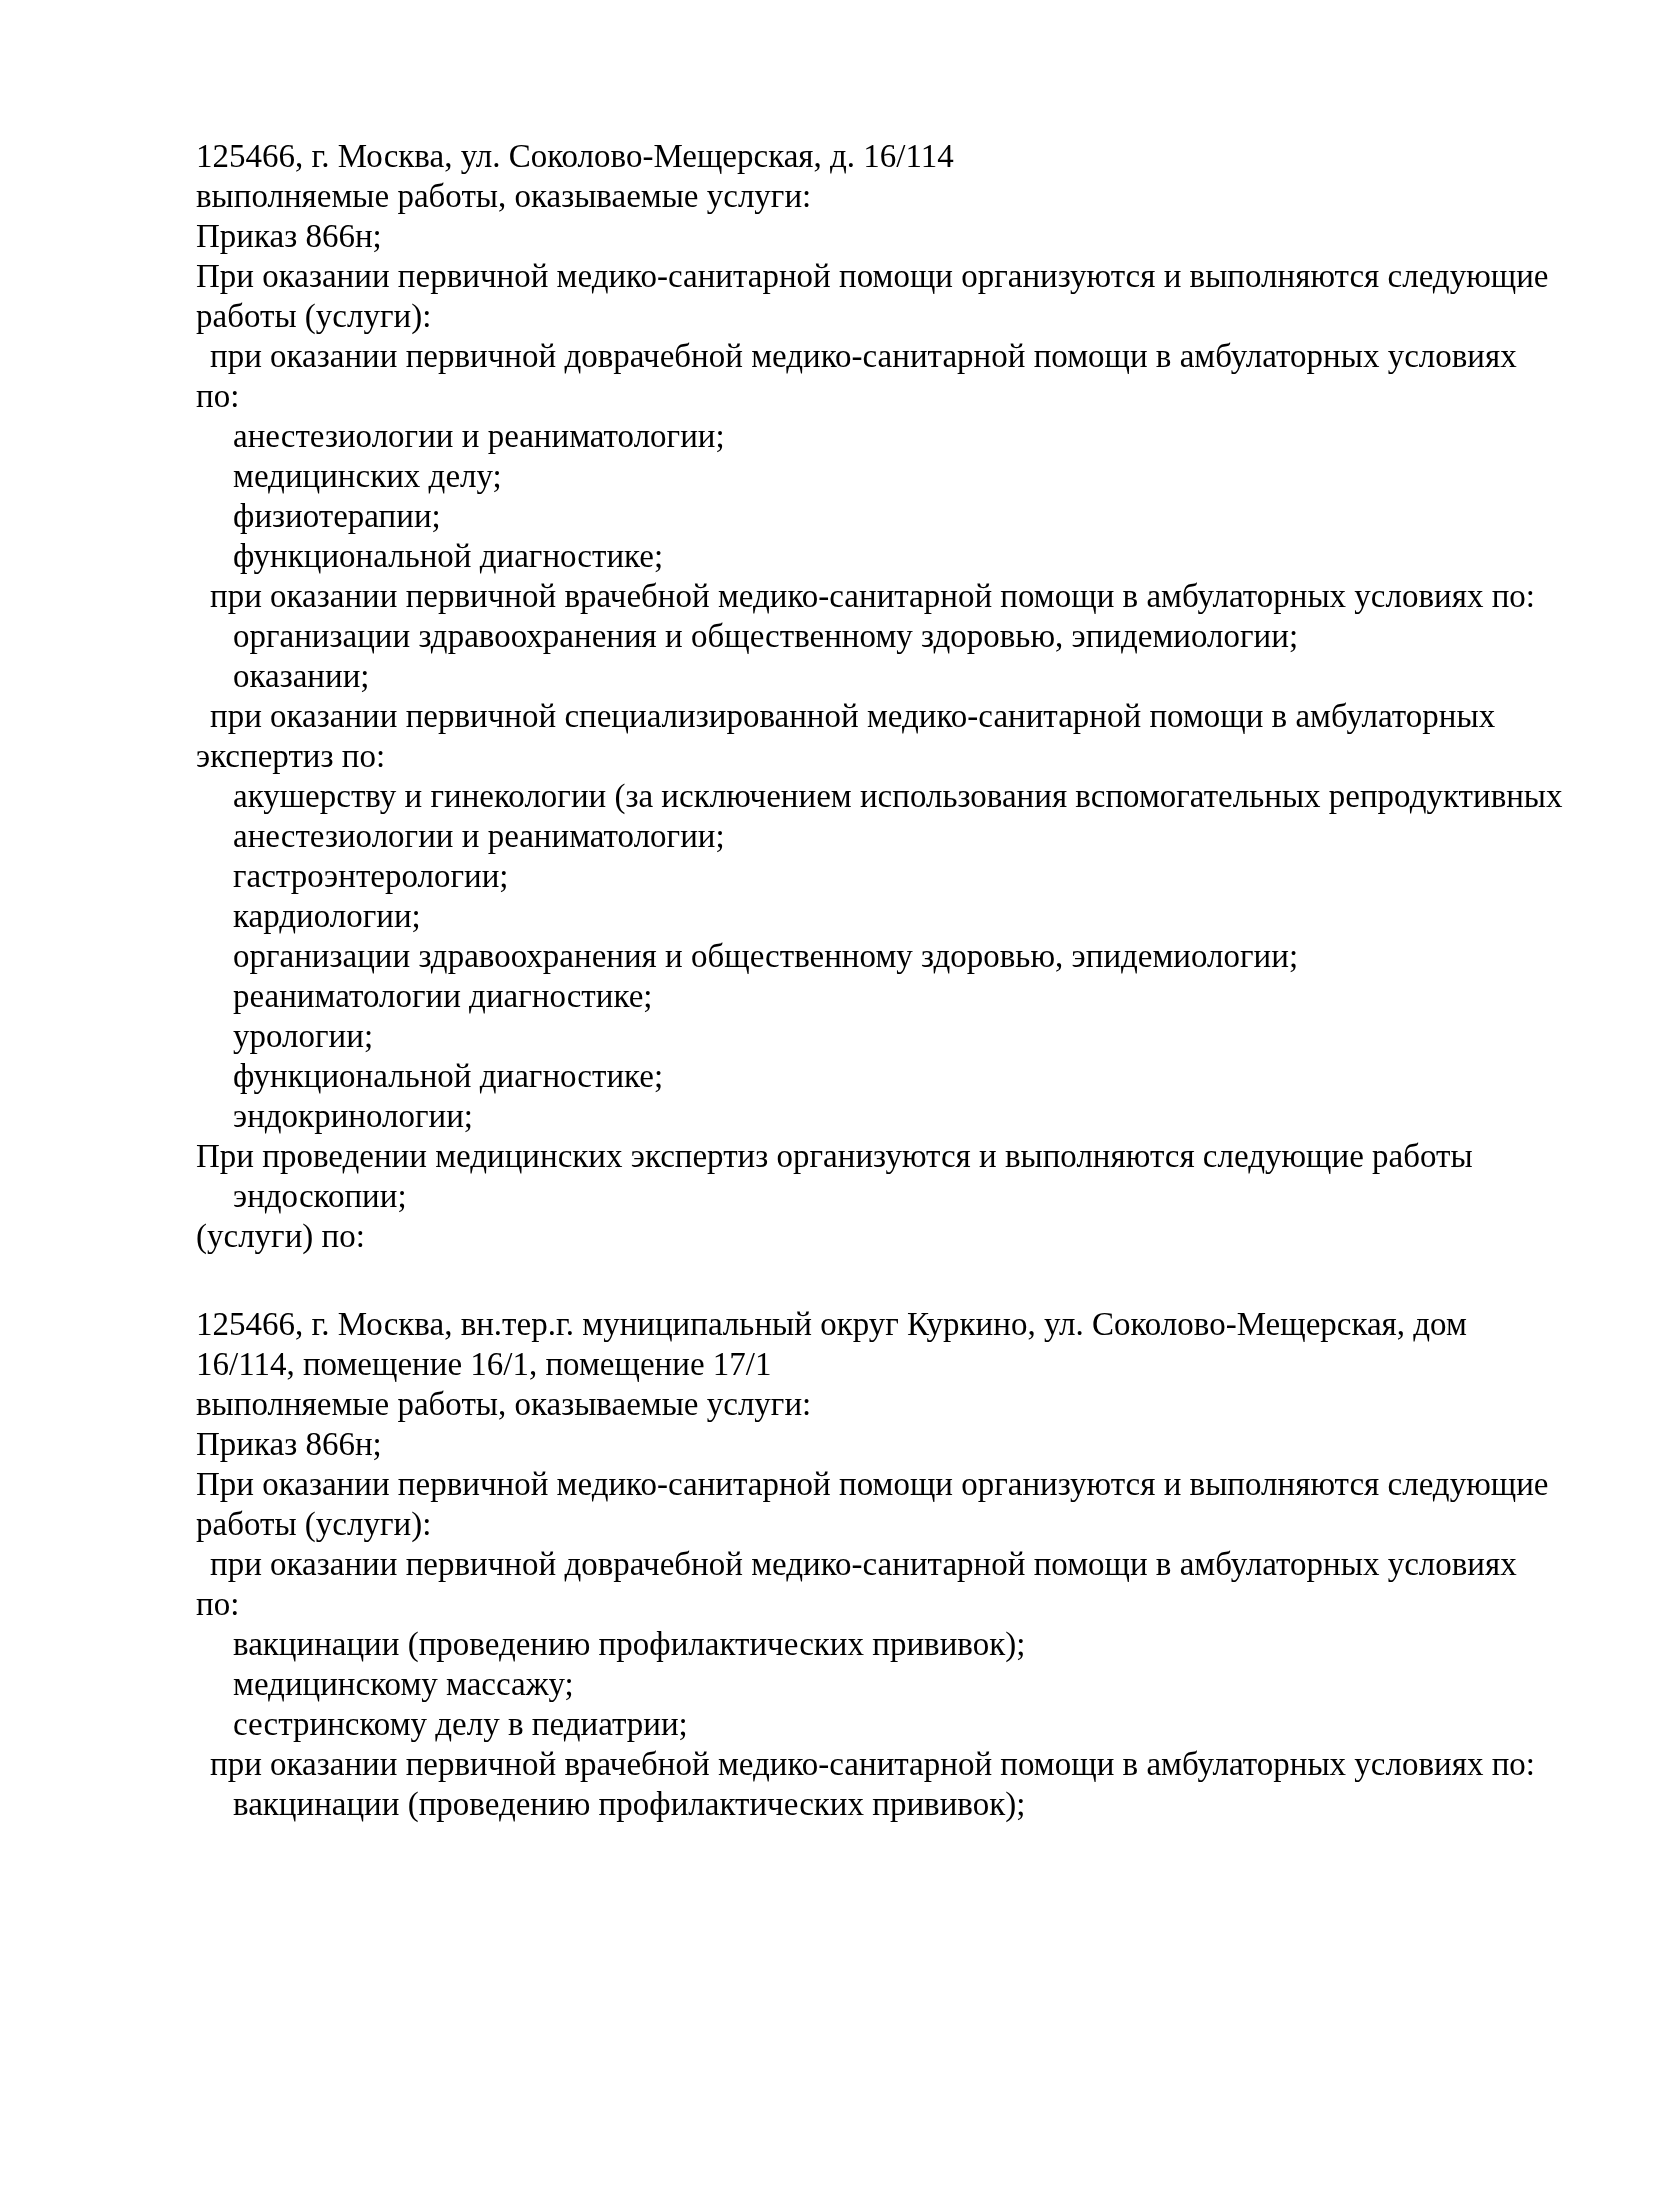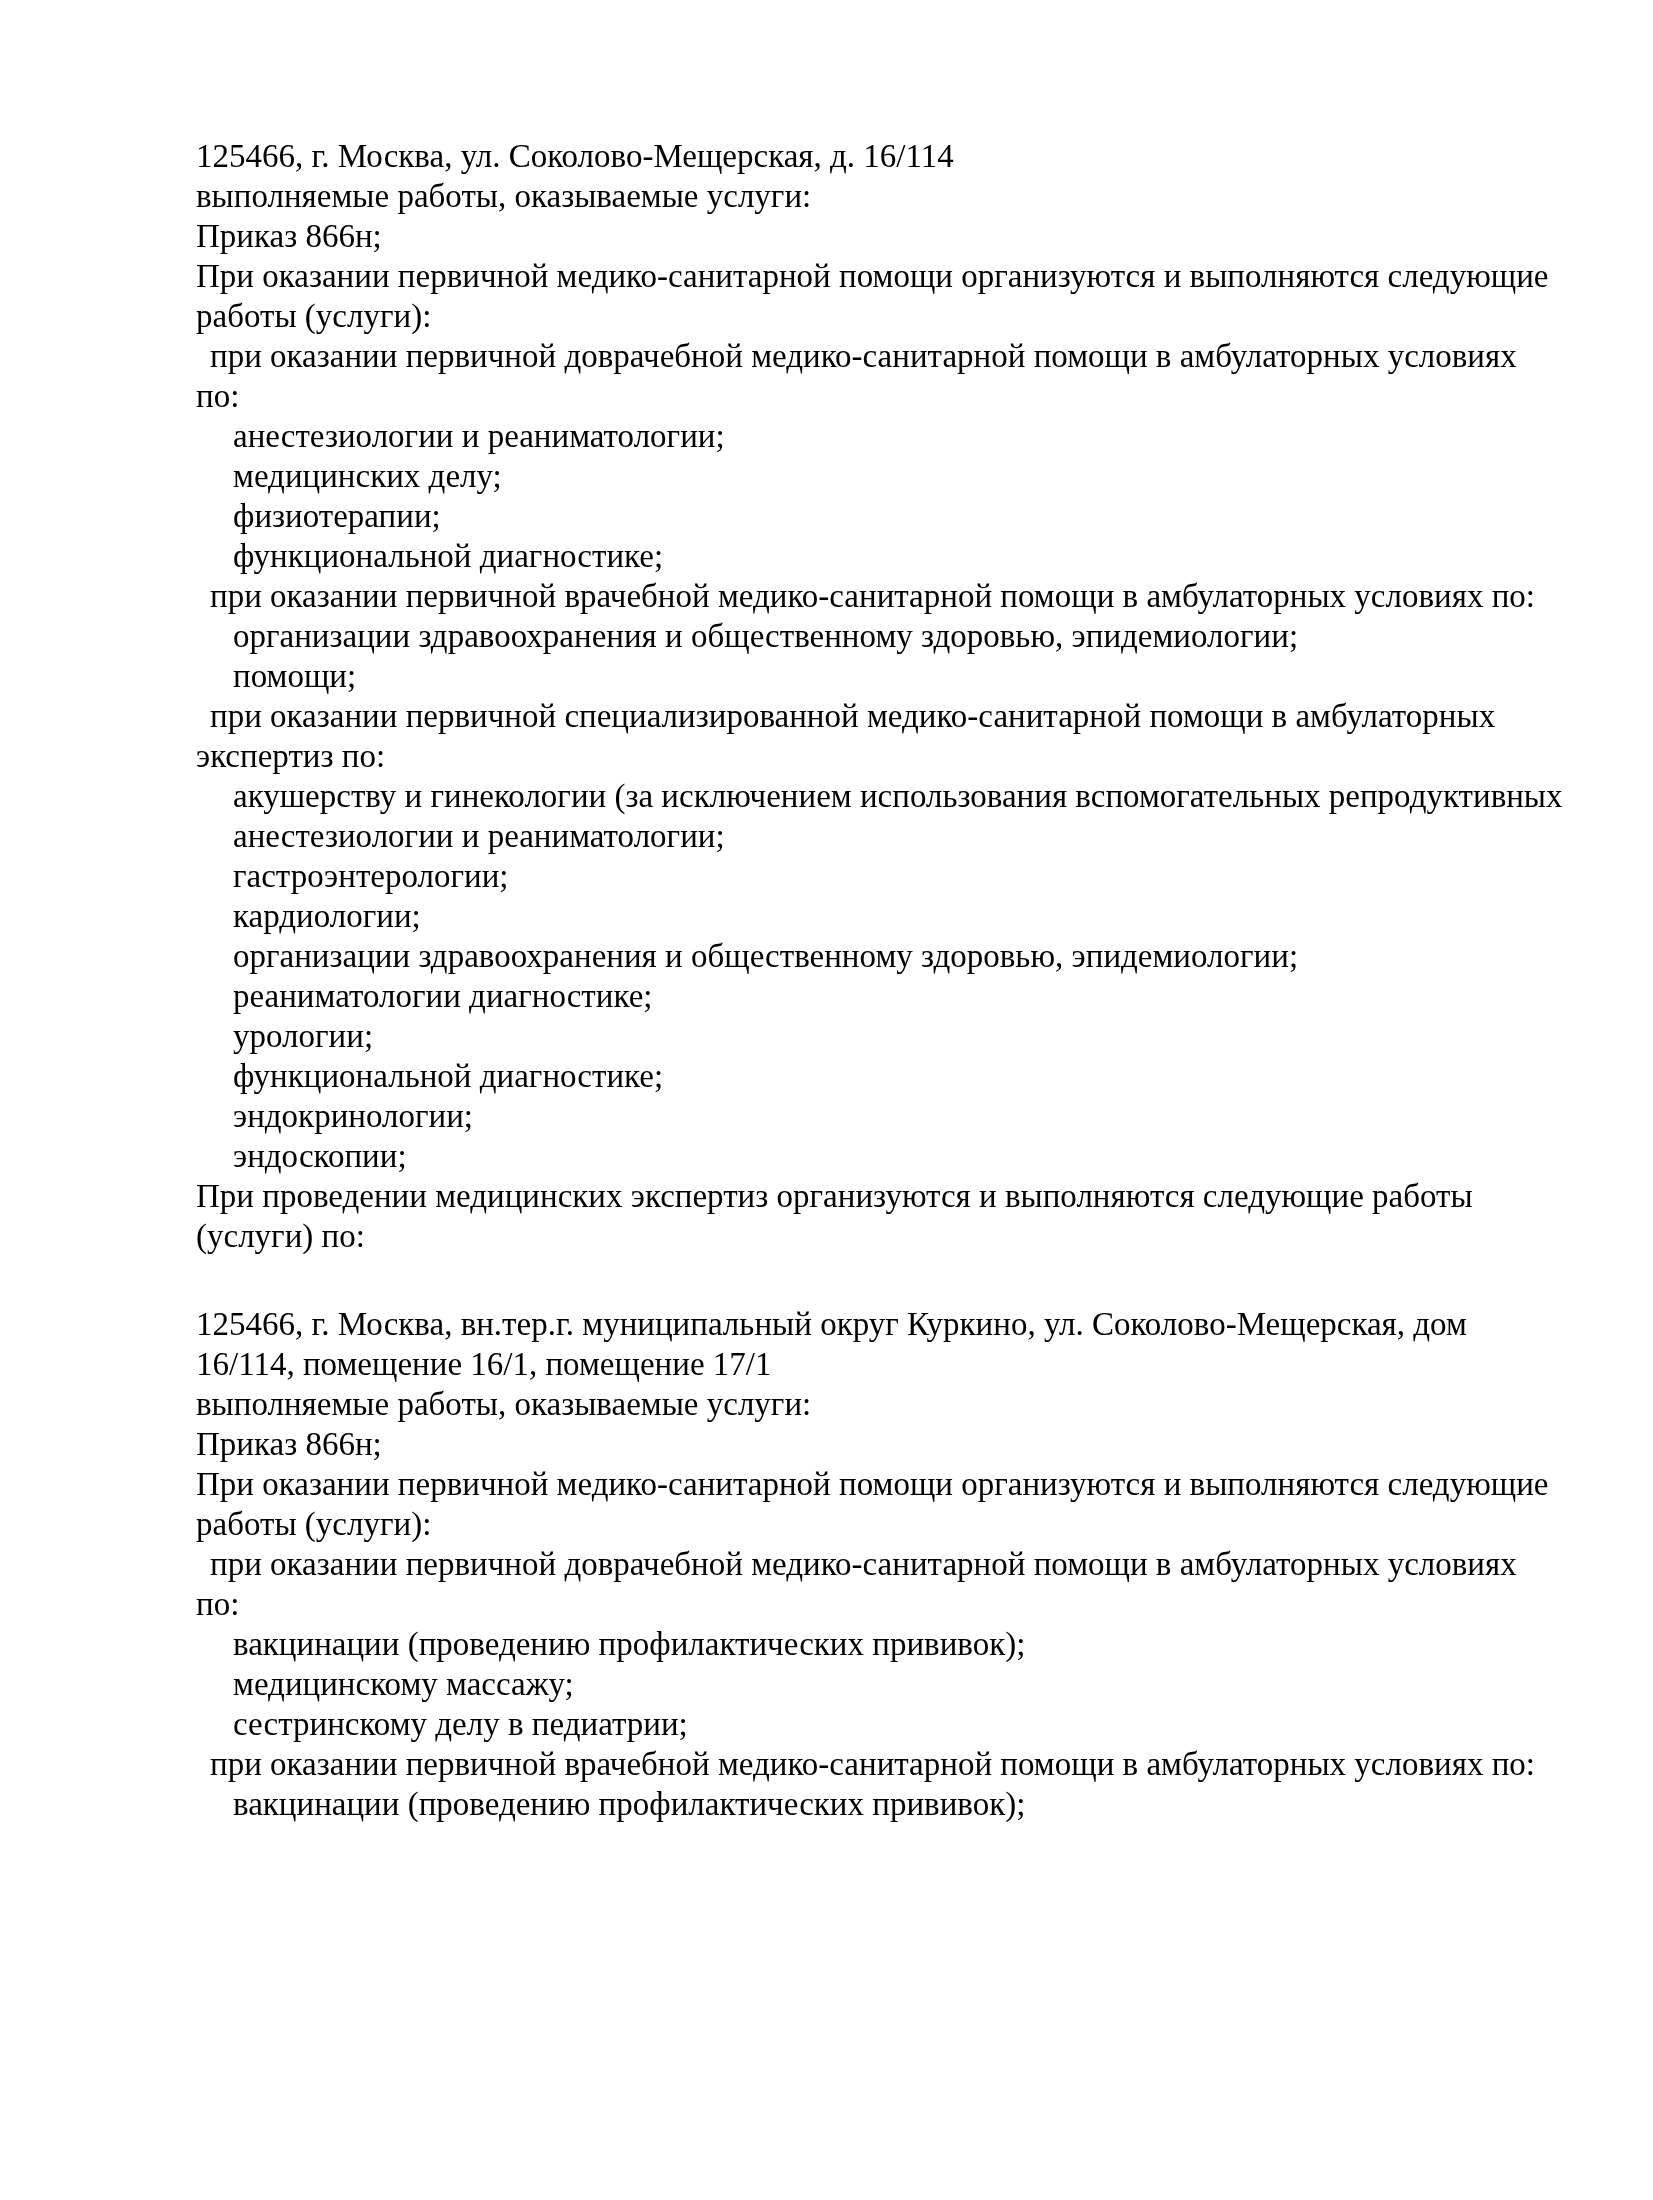--- a/index.html
+++ b/index.html
@@ -47,34 +47,34 @@
         <div class="line indent-0">При оказании первичной медико-санитарной помощи организуются и выполняются следующие</div>
         <div class="line indent-0">работы (услуги):</div>
         <div class="line indent-1">при оказании первичной доврачебной медико-санитарной помощи в амбулаторных условиях</div>
         <div class="line indent-0">по:</div>
         <div class="line indent-2">анестезиологии и реаниматологии;</div>
         <div class="line indent-2">медицинских делу;</div>
         <div class="line indent-2">физиотерапии;</div>
         <div class="line indent-2">функциональной диагностике;</div>
         <div class="line indent-1">при оказании первичной врачебной медико-санитарной помощи в амбулаторных условиях по:</div>
         <div class="line indent-2">организации здравоохранения и общественному здоровью, эпидемиологии;</div>
-        <div class="line indent-2">помощи;</div>
+        <div class="line indent-2">оказании;</div>
         <div class="line indent-1">при оказании первичной специализированной медико-санитарной помощи в амбулаторных</div>
         <div class="line indent-0">экспертиз по:</div>
         <div class="line indent-2">акушерству и гинекологии (за исключением использования вспомогательных репродуктивных</div>
         <div class="line indent-2">анестезиологии и реаниматологии;</div>
         <div class="line indent-2">гастроэнтерологии;</div>
         <div class="line indent-2">кардиологии;</div>
         <div class="line indent-2">организации здравоохранения и общественному здоровью, эпидемиологии;</div>
         <div class="line indent-2">реаниматологии диагностике;</div>
         <div class="line indent-2">урологии;</div>
         <div class="line indent-2">функциональной диагностике;</div>
         <div class="line indent-2">эндокринологии;</div>
+        <div class="line indent-0">При проведении медицинских экспертиз организуются и выполняются следующие работы</div>
         <div class="line indent-2">эндоскопии;</div>
-        <div class="line indent-0">При проведении медицинских экспертиз организуются и выполняются следующие работы</div>
         <div class="line indent-0">(услуги) по:</div>
       </div>
       <div class="block">
         <div class="line indent-0">125466, г. Москва, вн.тер.г. муниципальный округ Куркино, ул. Соколово-Мещерская, дом</div>
         <div class="line indent-0">16/114, помещение 16/1, помещение 17/1</div>
         <div class="line indent-0">выполняемые работы, оказываемые услуги:</div>
         <div class="line indent-0">Приказ 866н;</div>
         <div class="line indent-0">При оказании первичной медико-санитарной помощи организуются и выполняются следующие</div>
         <div class="line indent-0">работы (услуги):</div>
         <div class="line indent-1">при оказании первичной доврачебной медико-санитарной помощи в амбулаторных условиях</div>

